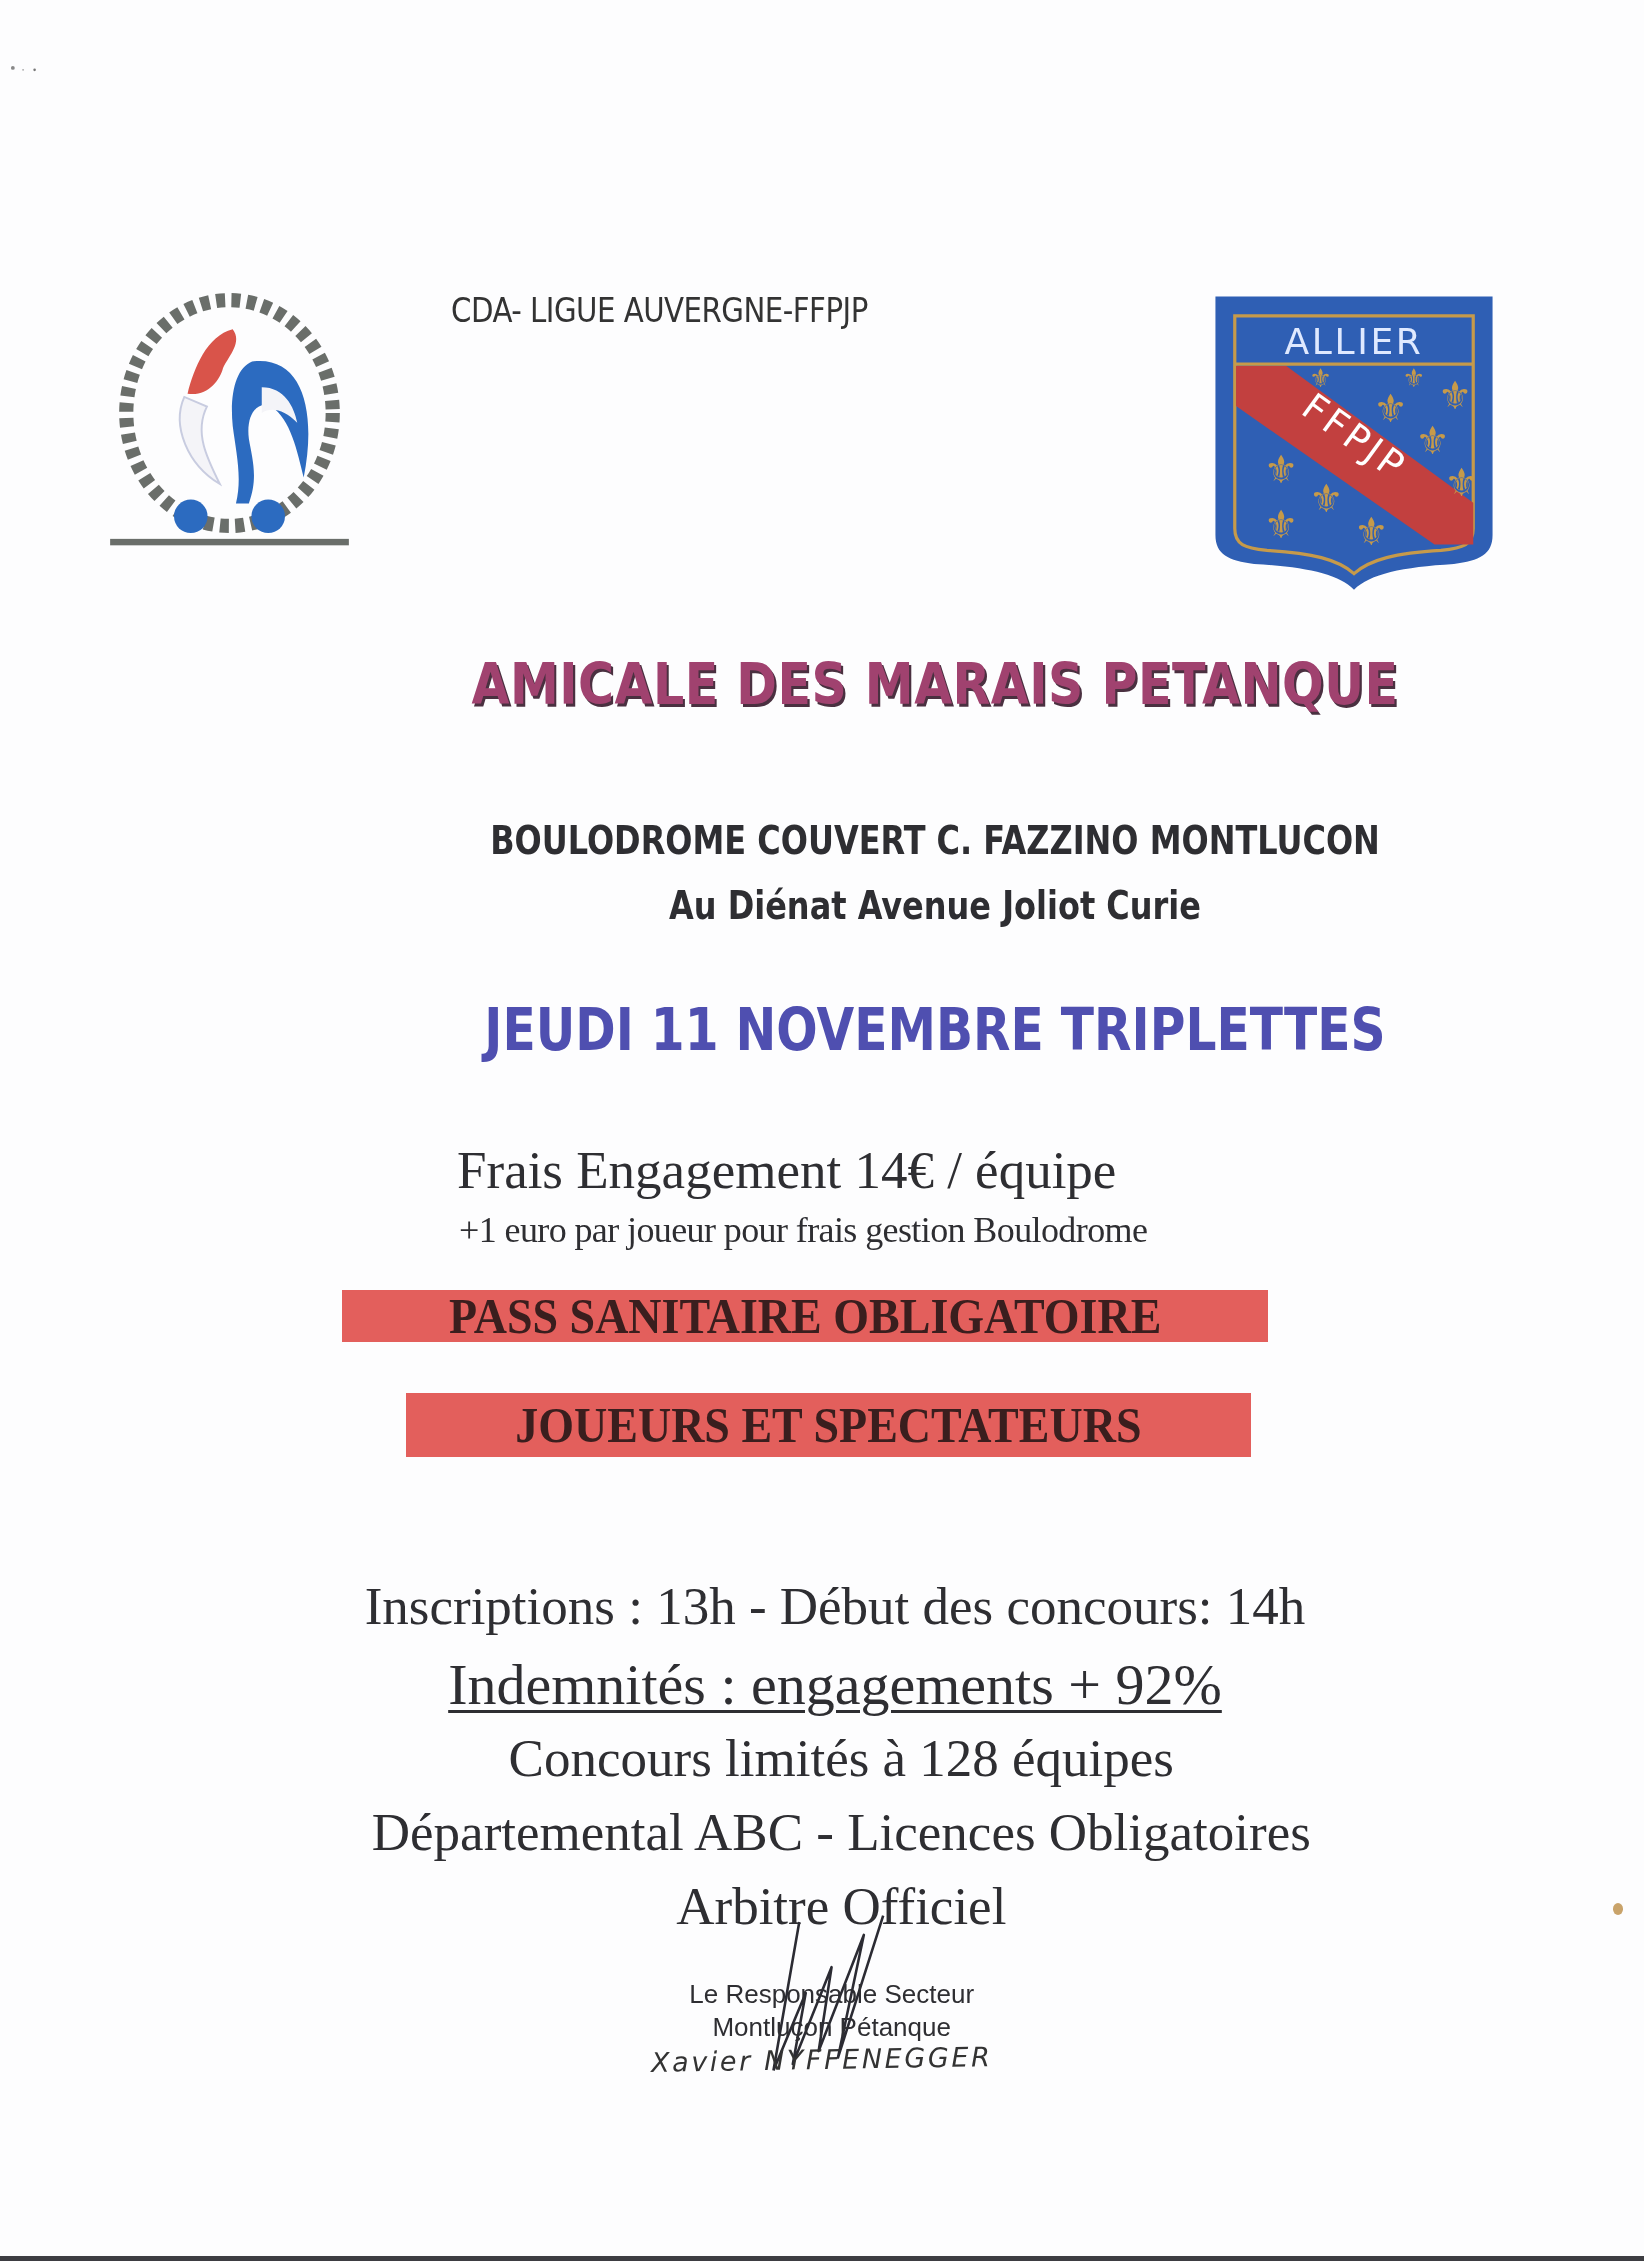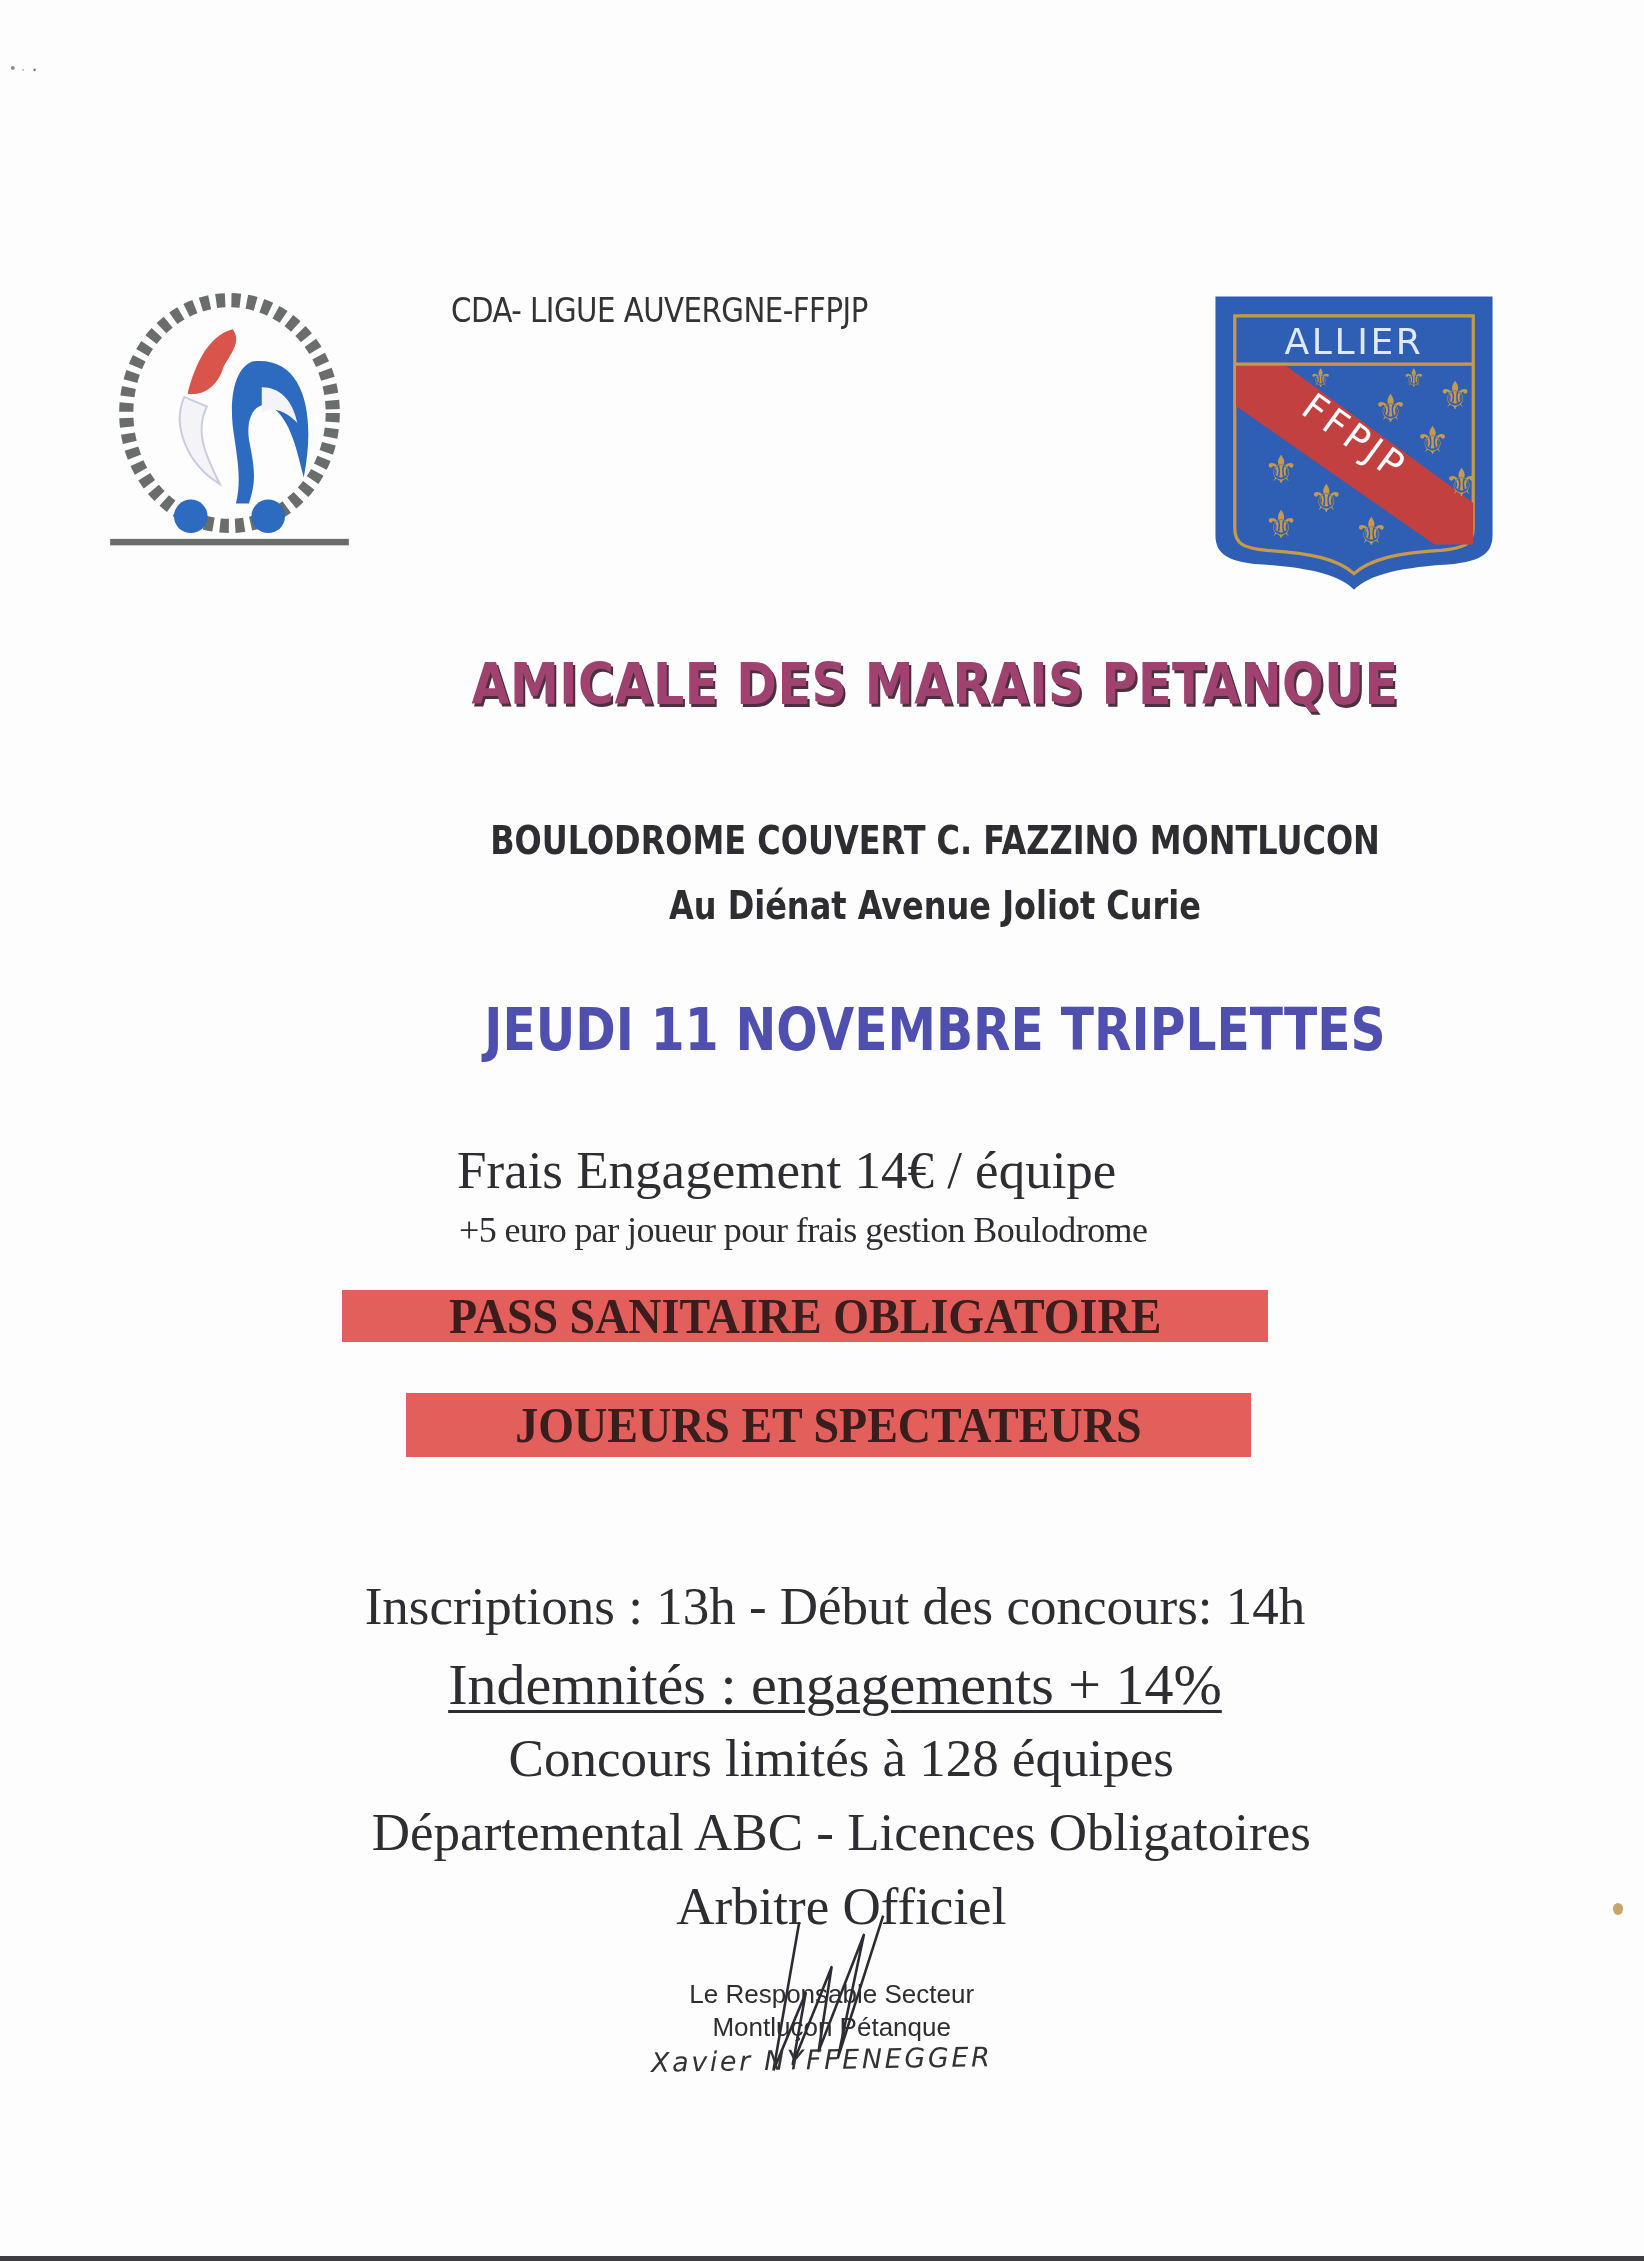--- a/index.html
+++ b/index.html
@@ -170,32 +170,32 @@
 </div>
 
 <div class="abs center-text" id="club-title">AMICALE DES MARAIS PETANQUE</div>
 
 <div class="abs center-text" id="venue-line1">BOULODROME COUVERT C. FAZZINO MONTLUCON</div>
 <div class="abs center-text" id="venue-line2">Au Diénat Avenue Joliot Curie</div>
 
 <div class="abs center-text" id="event-date">JEUDI 11 NOVEMBRE TRIPLETTES</div>
 
 <div class="abs" id="fee-main">Frais Engagement 14€ / équipe</div>
-<div class="abs" id="fee-sub">+5 euro par joueur pour frais gestion Boulodrome</div>
+<div class="abs" id="fee-sub">+1 euro par joueur pour frais gestion Boulodrome</div>
 
 <div class="abs banner" id="banner-pass">
   <span>PASS SANITAIRE OBLIGATOIRE</span>
 </div>
 <div class="abs banner" id="banner-players">
   <span>JOUEURS ET SPECTATEURS</span>
 </div>
 
 <div class="abs info-line" id="info-schedule">Inscriptions : 13h - Début des concours: 14h</div>
 <div class="abs info-line" id="info-indemnities">
-  <span>Indemnités : engagements + 14%</span>
+  <span>Indemnités : engagements + 92%</span>
 </div>
 <div class="abs info-line" id="info-limit">Concours limités à 128 équipes</div>
 <div class="abs info-line" id="info-category">Départemental ABC - Licences Obligatoires</div>
 <div class="abs info-line" id="info-referee">Arbitre Officiel</div>
 
 <div class="abs" id="signature-scribble">
   <svg width="142" height="168" viewBox="0 0 220 260">
     <path d="M50 20 L10 250 M10 250 L60 130 L40 240 L100 90 L80 220 L150 40 L110 230 L180 10" fill="none" stroke="#2b2b33" stroke-width="4" stroke-linejoin="round"></path>
   </svg>
 </div>

